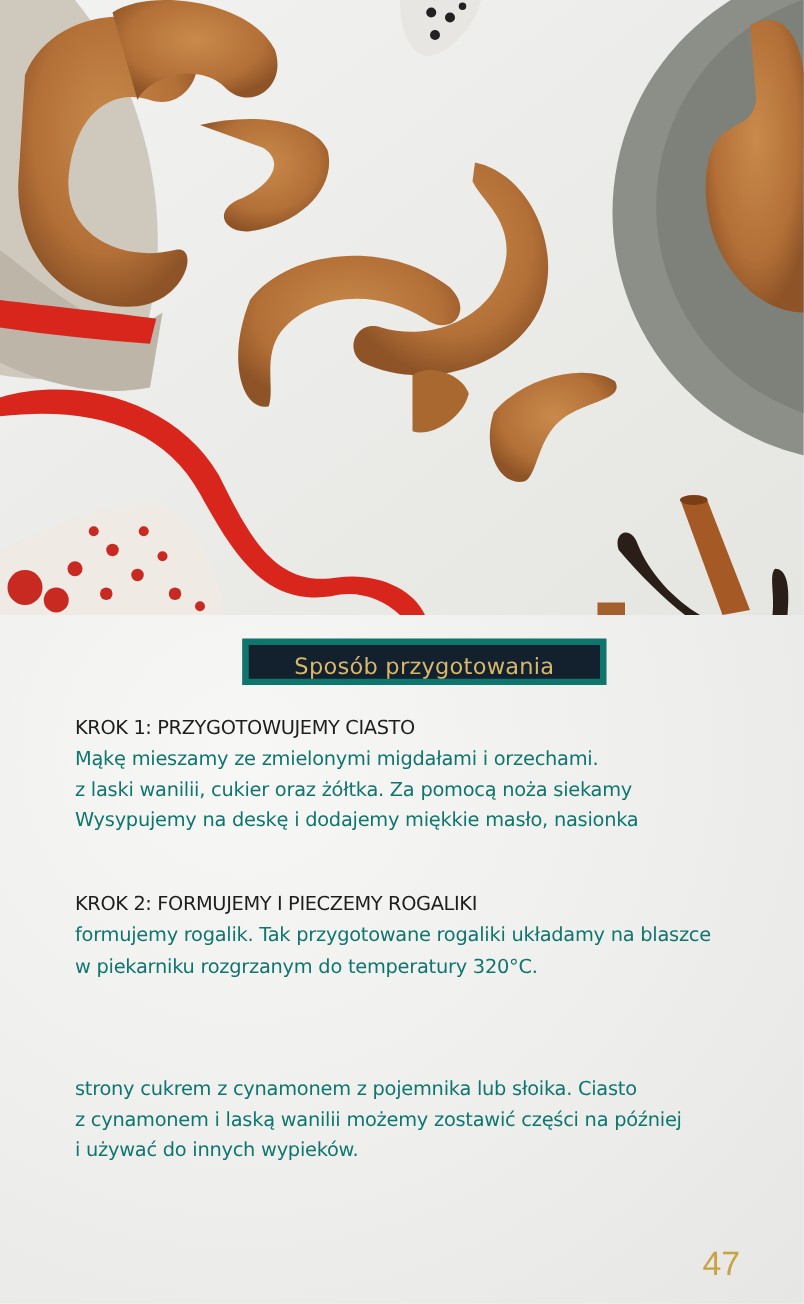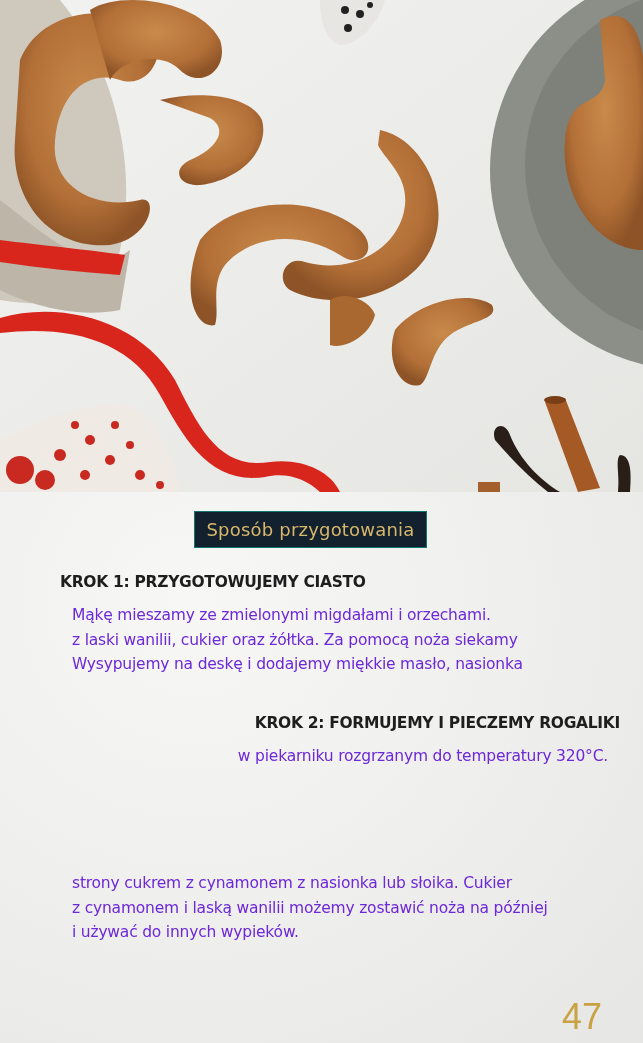--- a/index.html
+++ b/index.html
@@ -1,27 +1,27 @@
 <!DOCTYPE html>
 <html><head>
 <meta charset="utf-8">
 <style>
   html, body { margin:0; padding:0; }
   body { width:643px; height:1043px; overflow:hidden; background:#efefee; font-family:"DejaVu Sans", sans-serif; position:relative; }
   .photo { position:absolute; left:0; top:0; width:643px; height:492px; background:#ecebe8; overflow:hidden; }
   .photo svg { display:block; }
   .text-area { position:absolute; left:0; top:492px; width:643px; height:551px;
     background: radial-gradient(ellipse at 30% 20%, #f7f7f6 0%, #efefee 50%, #e6e6e5 100%); }
-  .section-badge { position:absolute; left:194px; top:511px; width:233px; height:37px; background:#13202e;
-    border:1px solid #0f766e; box-sizing:border-box; color:#d7b76a; font-size:18px; line-height:35px; text-align:center; letter-spacing:0.2px; }
+  .section-badge { position:absolute; left:194px; top:511px; width:291px; height:37px; background:#13202e;
+    border:5px solid #0f766e; box-sizing:border-box; color:#d7b76a; font-size:18px; line-height:35px; text-align:center; letter-spacing:0.2px; }
   .step { position:absolute; left:60px; width:560px; }
-  .step-title { font-family:"DejaVu Sans", sans-serif; font-weight:bold; font-size:15.5px; color:#1e1e1e; margin:0 0 4px 0; letter-spacing:-0.3px; }
-  .step-body { font-size:15.5px; line-height:24.6px; color:#6d28d9; margin:12px; letter-spacing:-0.2px; }
+  .step-title { font-family:"DejaVu Sans", sans-serif; font-weight:normal; font-size:15.5px; color:#1e1e1e; margin:0 0 4px 0; letter-spacing:-0.3px; }
+  .step-body { font-size:15.5px; line-height:24.6px; color:#0f766e; margin:0; letter-spacing:-0.2px; }
   .step-body span { display:block; white-space:nowrap; }
-  .page-number { position:absolute; left:562px; top:996px; font-size:36px; color:#c9a243; font-family:"Liberation Sans", sans-serif; }
+  .page-number { position:absolute; left:562px; top:996px; font-size:27px; color:#c9a243; font-family:"Liberation Sans", sans-serif; }
 </style>
 </head>
 <body>
 
 <div class="photo">
   <svg width="643" height="492" viewBox="0 0 643 492" xmlns="http://www.w3.org/2000/svg">
     <defs>
       <radialGradient id="cookieG" cx="50%" cy="40%" r="60%">
         <stop offset="0%" stop-color="#c98a4b"></stop>
         <stop offset="70%" stop-color="#b26f37"></stop>
@@ -92,28 +92,29 @@
 
 <div class="step" style="top:573px;">
   <div class="step-title">KROK 1: PRZYGOTOWUJEMY CIASTO</div>
   <p class="step-body">
     <span>Mąkę mieszamy ze zmielonymi migdałami i orzechami.</span>
     <span>z laski wanilii, cukier oraz żółtka. Za pomocą noża siekamy</span>
     <span>Wysypujemy na deskę i dodajemy miękkie masło, nasionka</span>
   </p>
 </div>
 
-<div class="step" style="top:714px;text-align:right;">
+<div class="step" style="top:714px;">
   <div class="step-title">KROK 2: FORMUJEMY I PIECZEMY ROGALIKI</div>
   <p class="step-body">
+    <span>formujemy rogalik. Tak przygotowane rogaliki układamy na blaszce</span>
     <span>w piekarniku rozgrzanym do temperatury 320°C.</span>
   </p>
 </div>
 
 <div class="step" style="top:859px;">
   <p class="step-body">
-    <span>strony cukrem z cynamonem z nasionka lub słoika. Cukier</span>
-    <span>z cynamonem i laską wanilii możemy zostawić noża na później</span>
+    <span>strony cukrem z cynamonem z pojemnika lub słoika. Ciasto</span>
+    <span>z cynamonem i laską wanilii możemy zostawić części na później</span>
     <span>i używać do innych wypieków.</span>
   </p>
 </div>
 
 <div class="page-number">47</div>
 
 </body></html>

